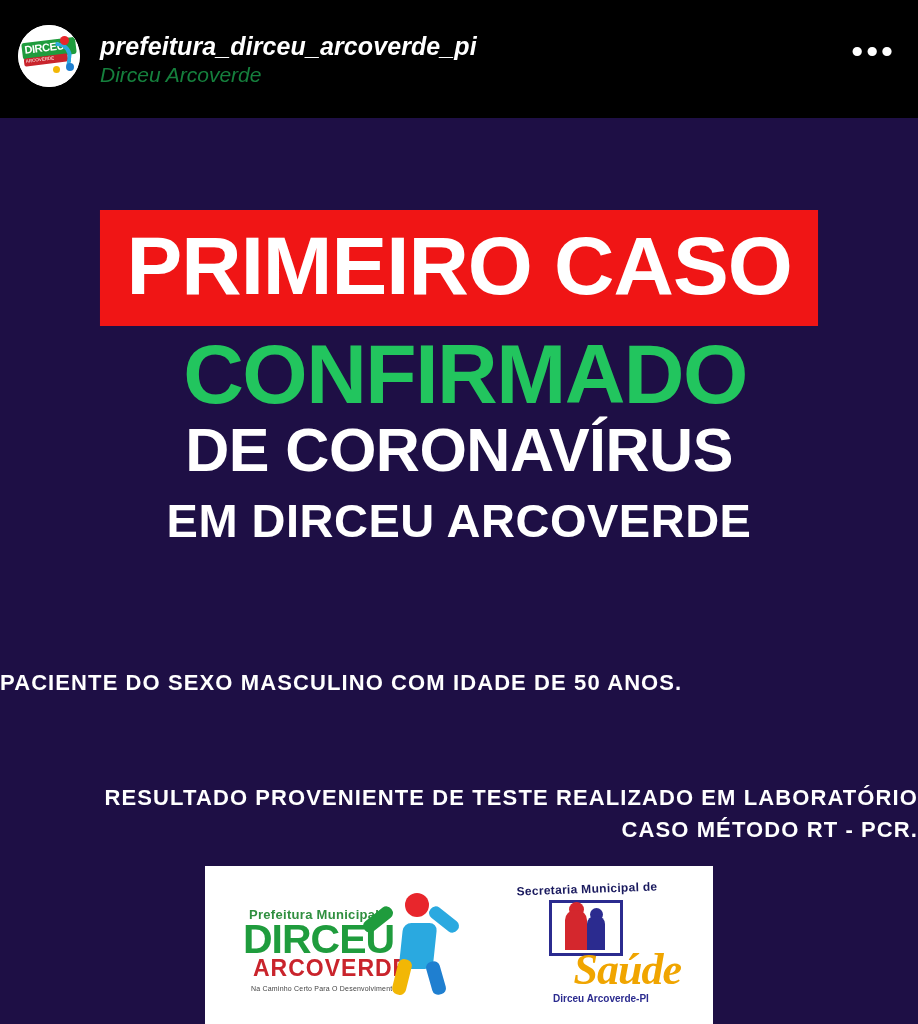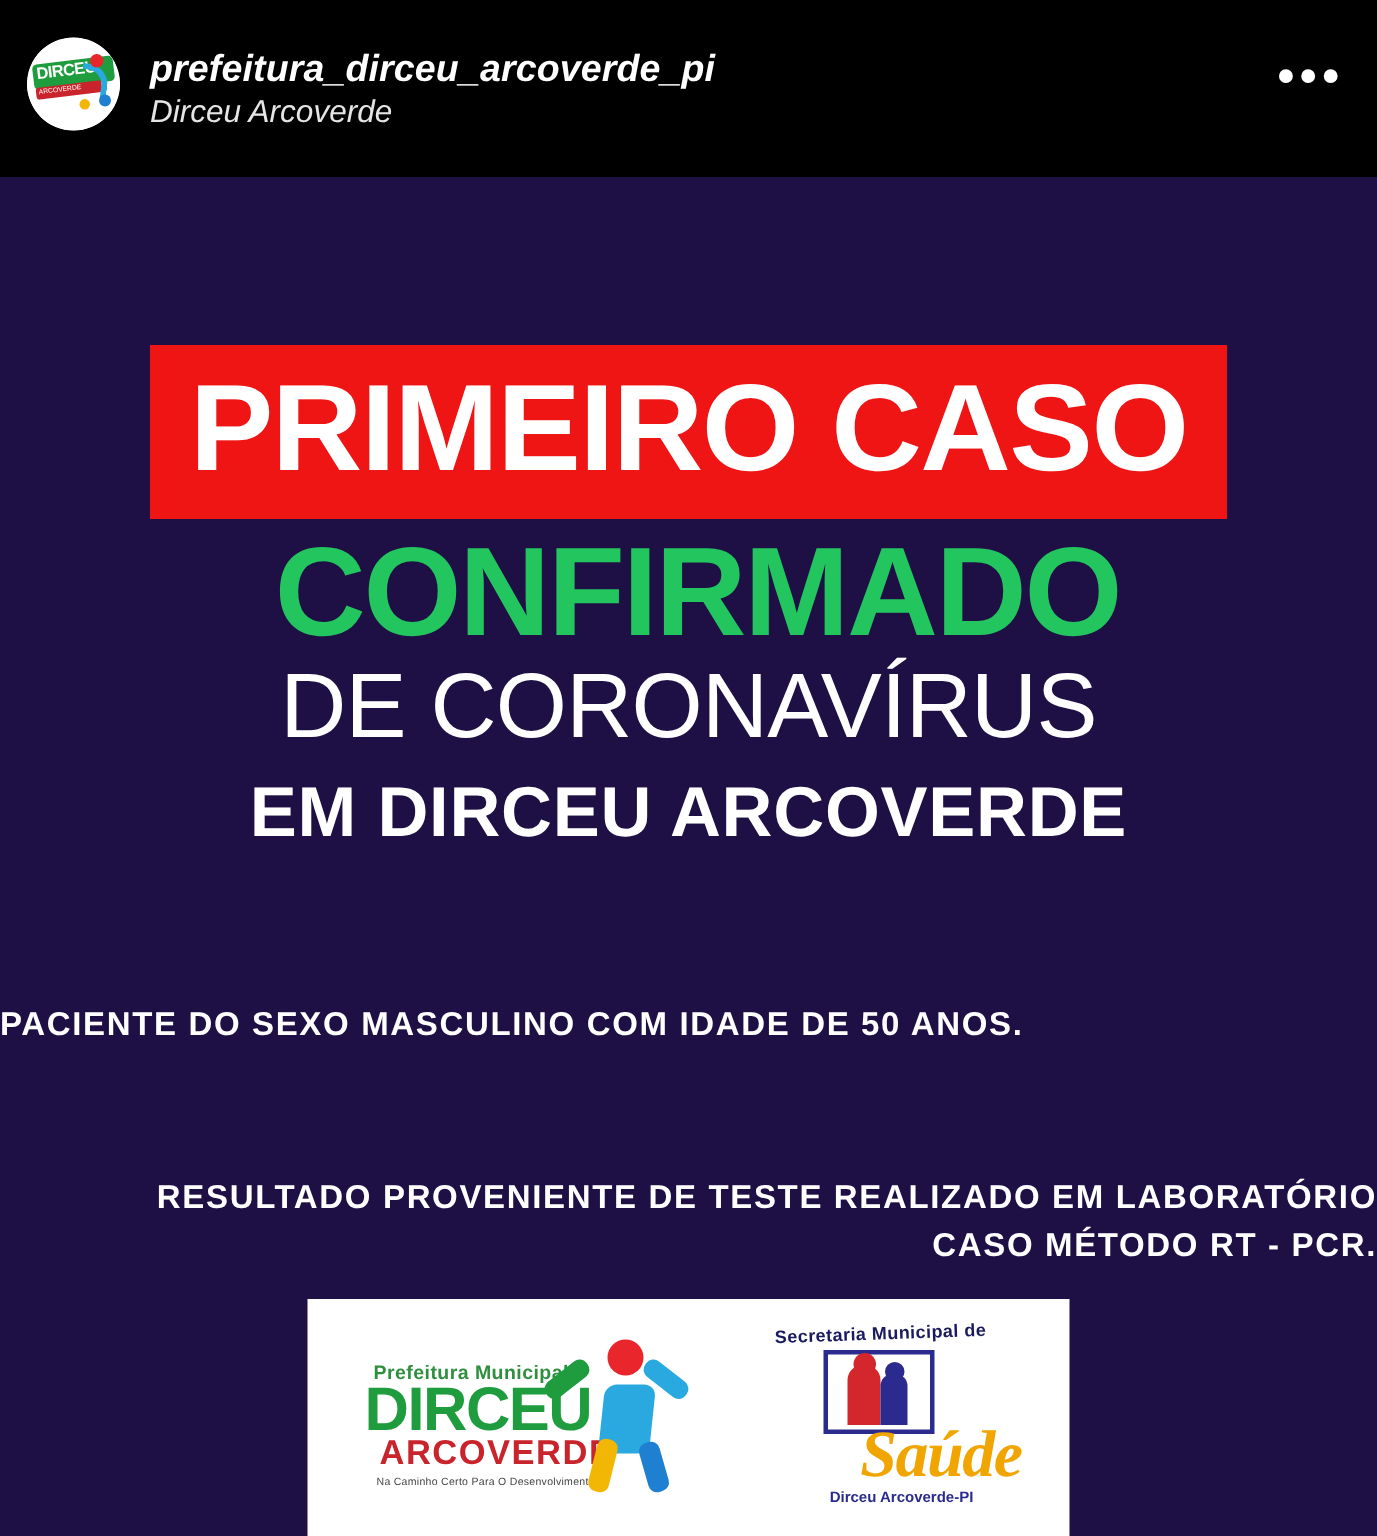--- a/index.html
+++ b/index.html
@@ -97,21 +97,21 @@
     font-style: italic;
   }
   .ig-username {
     color: #ffffff;
     font-size: 25px;
     font-weight: bold;
     letter-spacing: 0.1px;
     white-space: nowrap;
   }
   .ig-location {
-    color: #e5e5e5;
+    color: #15803d;
     font-size: 21px;
     font-weight: normal;
     white-space: nowrap;
   }
   .ig-more {
     color: #ffffff;
     font-size: 34px;
     letter-spacing: 3px;
     line-height: 18px;
     padding-bottom: 16px;
@@ -129,21 +129,21 @@
     overflow: hidden;
   }
   .post-inner {
     position: absolute;
     inset: 0;
     background: #1e0f45;
   }
 
   .headline-block {
     position: absolute;
-    top: 112px;
+    top: 92px;
     left: 0;
     width: 918px;
     text-align: center;
   }
   .line-red-bg {
     display: inline-block;
     background: #f01515;
     color: #ffffff;
     font-size: 82px;
     font-weight: bold;
@@ -160,21 +160,21 @@
     font-weight: bold;
     letter-spacing: -1.5px;
     line-height: 1.0;
     font-family: "Liberation Sans", sans-serif;
     padding-left: 12px;
   }
   .line-corona {
     margin-top: 4px;
     color: #ffffff;
     font-size: 61px;
-    font-weight: normal;
+    font-weight: bold;
     letter-spacing: -0.5px;
     line-height: 1.0;
     font-family: "Liberation Sans", sans-serif;
   }
   .line-cidade {
     margin-top: 16px;
     color: #ffffff;
     font-size: 47px;
     font-weight: bold;
     letter-spacing: 0.5px;

